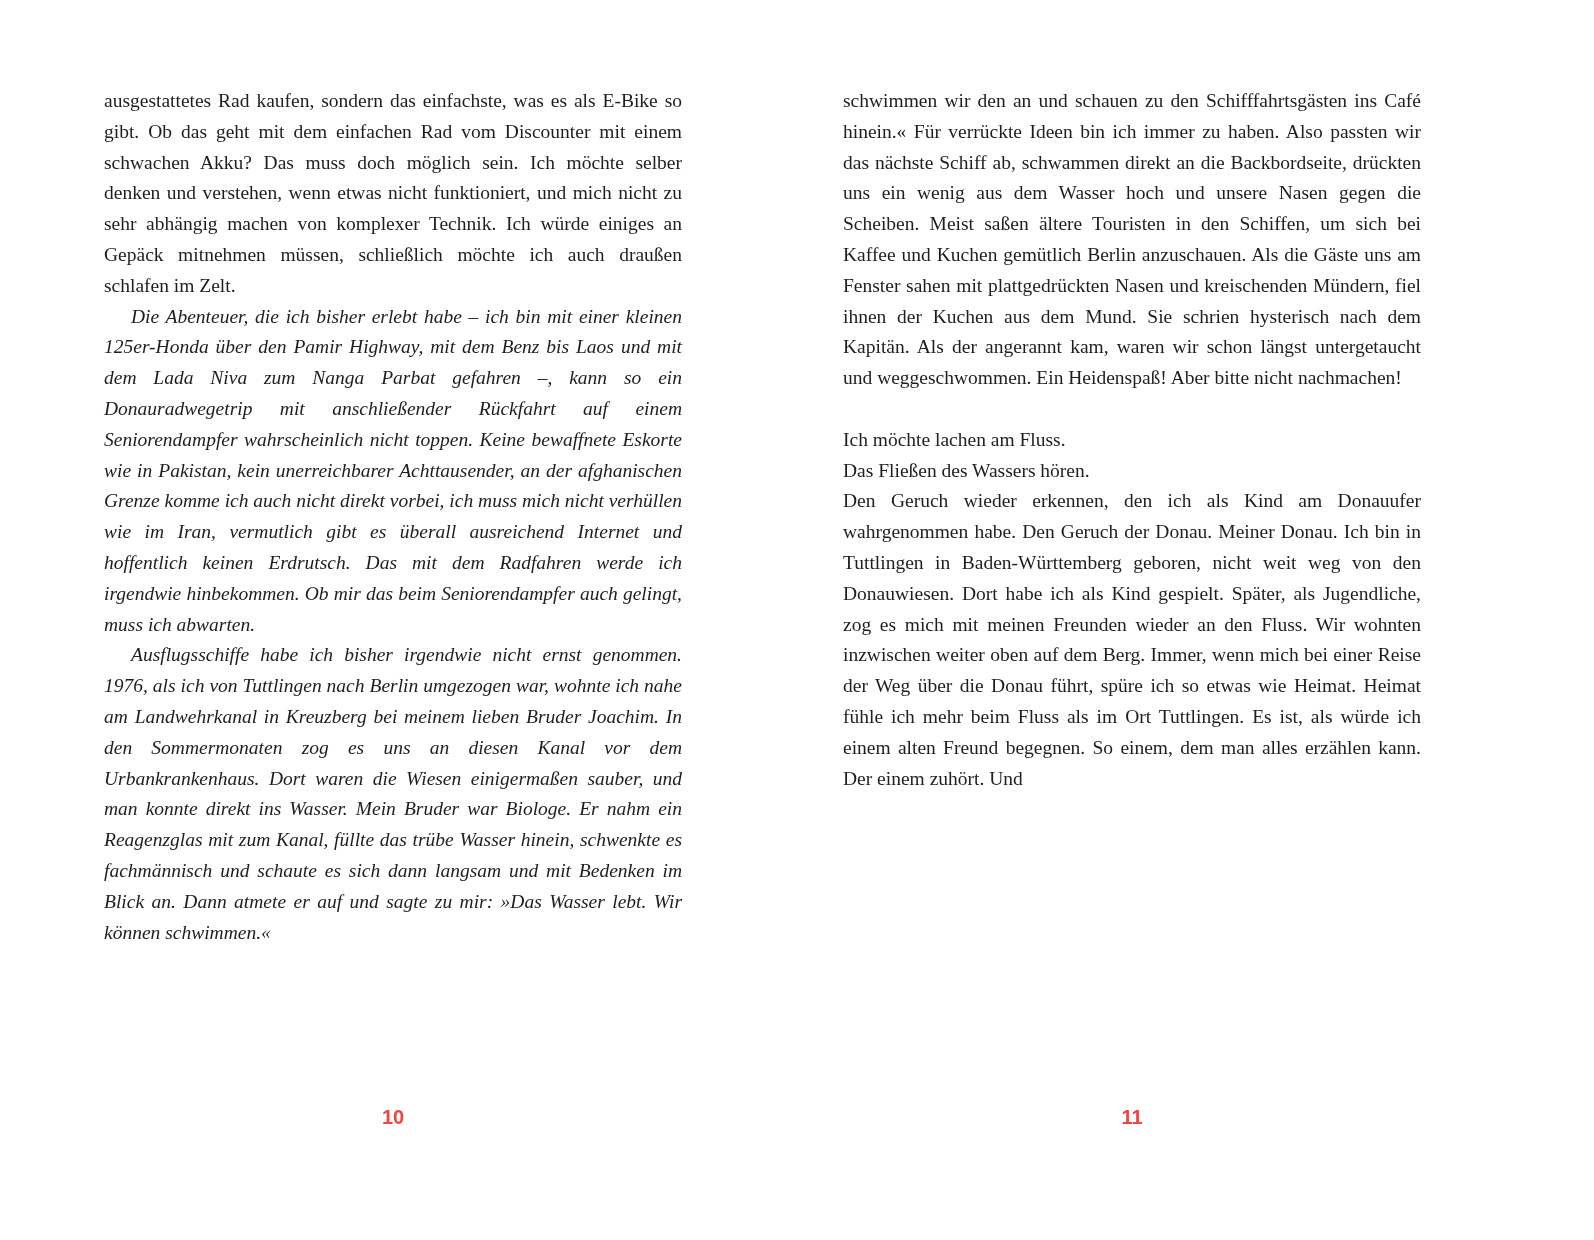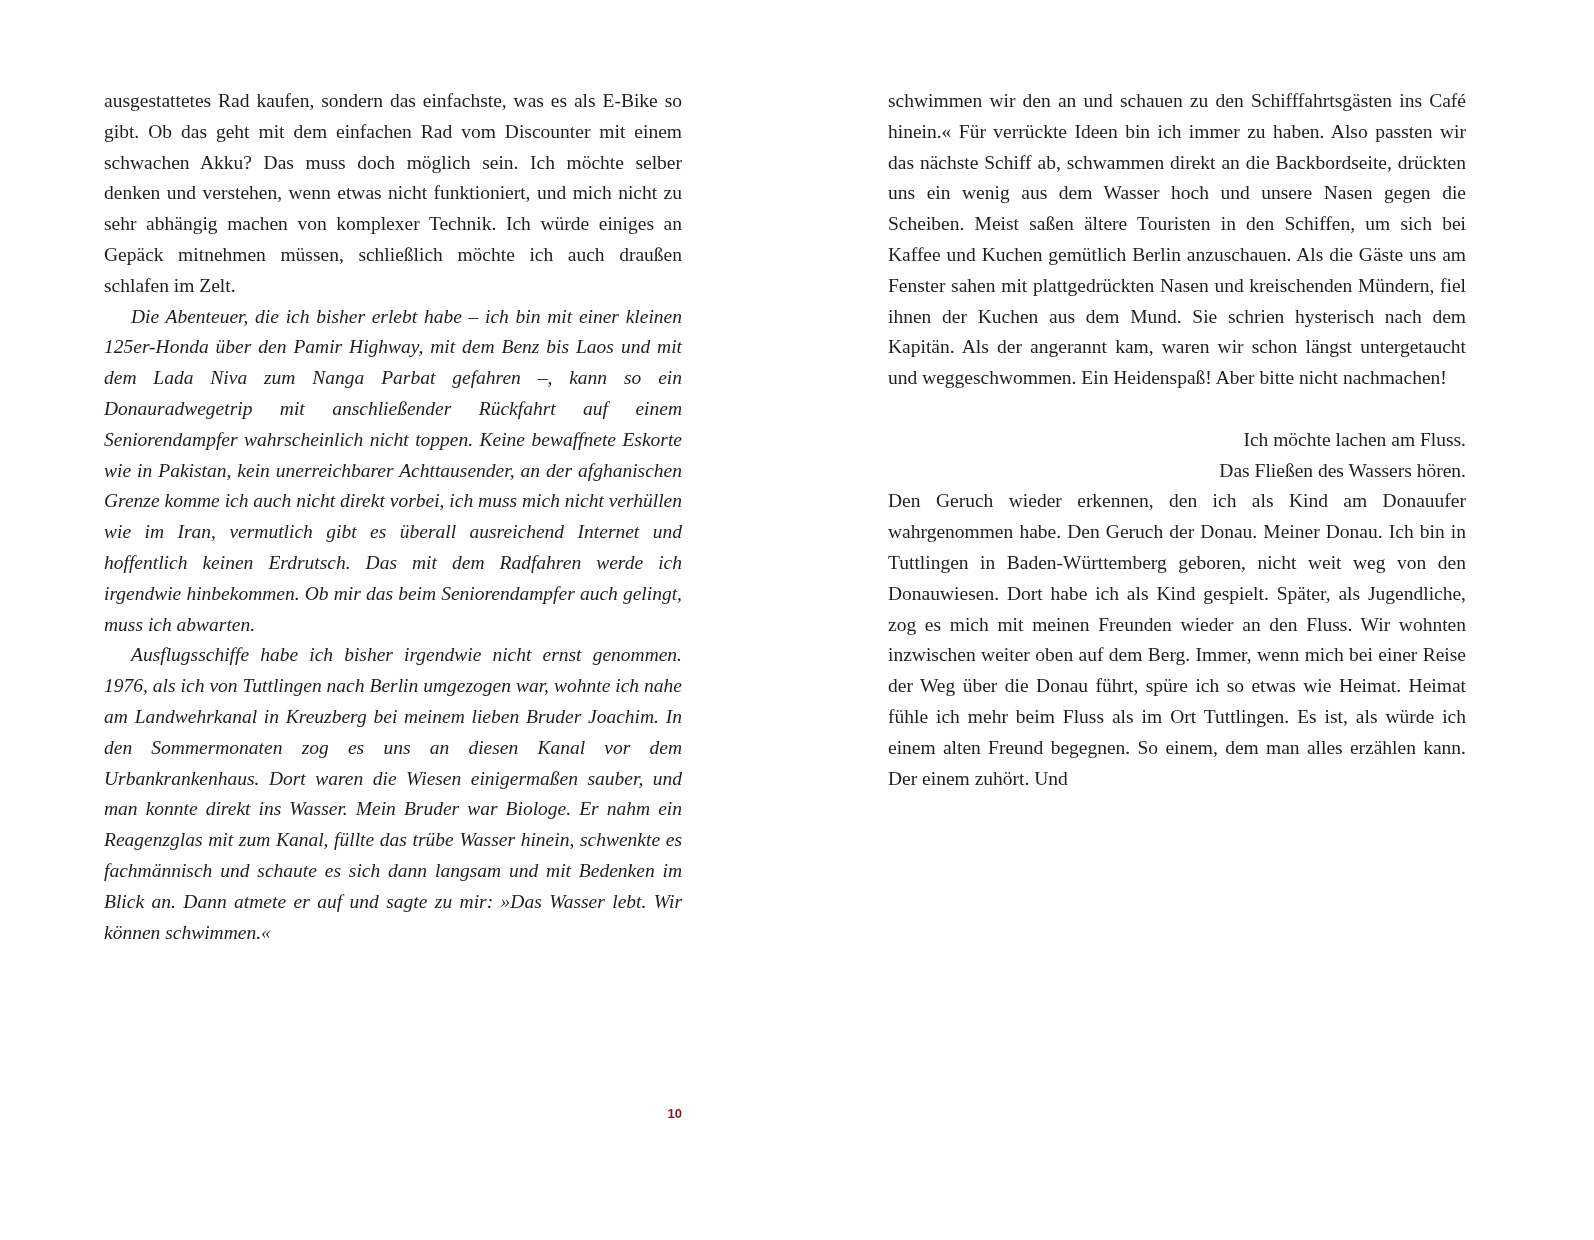--- a/index.html
+++ b/index.html
@@ -17,47 +17,47 @@
     height: 1240px;
     background: #ffffff;
     color: #1e1e1e;
   }
   .page {
     position: absolute;
     top: 0;
     height: 1240px;
   }
   .page--left  { left: 104px; width: 578px; }
-  .page--right { left: 888px; width: 578px; }
+  .page--right { left: 843px; width: 578px; }
   .text-block {
     position: absolute;
     top: 86px;
     left: 0;
     width: 100%;
     font-size: 19.5px;
     line-height: 30.8px;
     text-align: justify;
     hyphens: auto;
     -webkit-hyphens: auto;
   }
   .text-block p { margin: 0; }
   p.para-indent { text-indent: 27px; font-style: italic; }
   .gap-before { margin-top: 30.8px; }
   .poem { margin-top: 30.8px; }
-  .poem .poem-line { text-align: right; }
+  .poem .poem-line { text-align: left; }
   .page-number {
     position: absolute;
     top: 1106px;
     left: 0;
     width: 100%;
-    text-align: right;
+    text-align: center;
     font-family: "Liberation Sans", sans-serif;
     font-weight: 700;
-    font-size: 13px;
-    color: #7f1d1d;
+    font-size: 20px;
+    color: #ef4444;
   }
 </style>
 </head>
 <body>
 
 <div class="spread">
 
   <div class="page page--left">
     <div class="text-block">
       <p>ausgestattetes Rad kaufen, sondern das einfachste, was es als E-Bike so gibt. Ob das geht mit dem einfachen Rad vom Discounter mit einem schwachen Akku? Das muss doch möglich sein. Ich möchte selber denken und verstehen, wenn etwas nicht funktioniert, und mich nicht zu sehr abhängig machen von komplexer Technik. Ich würde einiges an Gepäck mitnehmen müssen, schließlich möchte ich auch draußen schlafen im Zelt.</p>
@@ -69,15 +69,16 @@
 
   <div class="page page--right">
     <div class="text-block">
       <p>schwimmen wir den an und schauen zu den Schifffahrtsgästen ins Café hinein.« Für verrückte Ideen bin ich immer zu haben. Also passten wir das nächste Schiff ab, schwammen direkt an die Backbordseite, drückten uns ein wenig aus dem Wasser hoch und unsere Nasen gegen die Scheiben. Meist saßen ältere Touristen in den Schiffen, um sich bei Kaffee und Kuchen gemütlich Berlin anzuschauen. Als die Gäste uns am Fenster sahen mit plattgedrückten Nasen und kreischenden Mündern, fiel ihnen der Kuchen aus dem Mund. Sie schrien hysterisch nach dem Kapitän. Als der angerannt kam, waren wir schon längst untergetaucht und weggeschwommen. Ein Heidenspaß! Aber bitte nicht nachmachen!</p>
       <div class="poem">
         <div class="poem-line">Ich möchte lachen am Fluss.</div>
         <div class="poem-line">Das Fließen des Wassers hören.</div>
       </div>
       <p class="gap-before">Den Geruch wieder erkennen, den ich als Kind am Donauufer wahrgenommen habe. Den Geruch der Donau. Meiner Donau. Ich bin in Tuttlingen in Baden-Württemberg geboren, nicht weit weg von den Donauwiesen. Dort habe ich als Kind gespielt. Später, als Jugendliche, zog es mich mit meinen Freunden wieder an den Fluss. Wir wohnten inzwischen weiter oben auf dem Berg. Immer, wenn mich bei einer Reise der Weg über die Donau führt, spüre ich so etwas wie Heimat. Heimat fühle ich mehr beim Fluss als im Ort Tuttlingen. Es ist, als würde ich einem alten Freund begegnen. So einem, dem man alles erzählen kann. Der einem zuhört. Und</p>
     </div>
+    <div class="page-number">11</div>
   </div>
 
 </div>
 
 </body></html>

